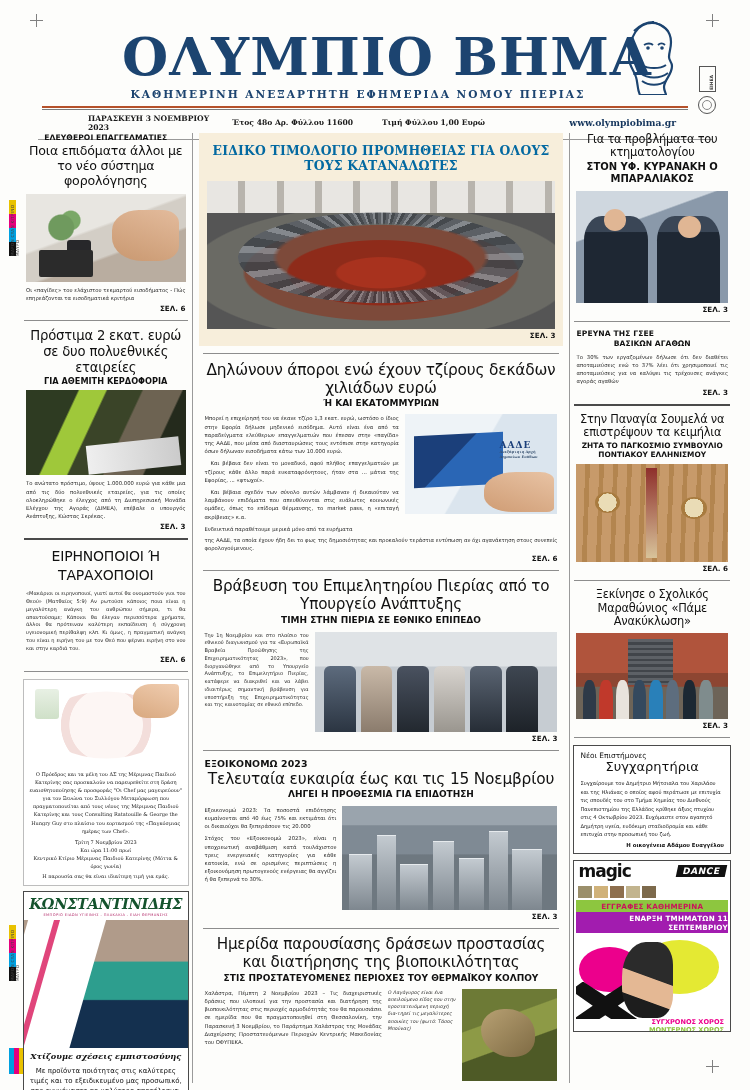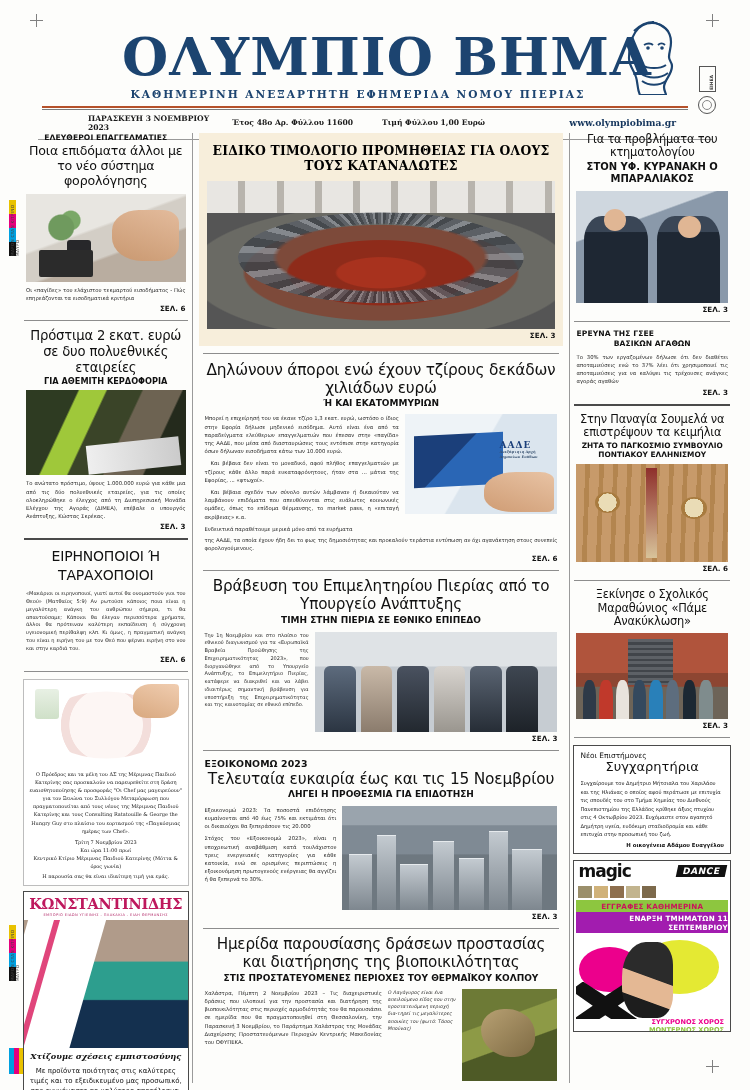--- a/index.html
+++ b/index.html
@@ -301,22 +301,22 @@
     border-radius: 40% 10% 40% 30%;
   }
   .chef-txt {
     font-family:"DejaVu Serif","Liberation Serif",serif;
     font-size: 5.0px; line-height: 1.62; text-align: center; color:#1a1a1a;
   }
 
   .ad-kon { border: 1px solid #4a4a4a; background:#fff; padding: 0; }
   .kon-brand {
     font-family:"DejaVu Serif","Liberation Serif",serif;
-    font-weight: 700; font-size: 14.5px;
-    text-align:center; color:#be185d; letter-spacing: -.3px; padding-top:3px;
+    font-style: italic; font-weight: 700; font-size: 14.5px;
+    text-align:center; color:#14532d; letter-spacing: -.3px; padding-top:3px;
   }
   .kon-sub {
     font-size: 3.6px; letter-spacing: .4px; text-align:center; color:#b32b6a; padding: 1px 0 3px 0;
   }
   .kon-art { height: 128px; position:relative; overflow:hidden;
     background: linear-gradient(180deg,#b09b8a 0 32%, #2d9e8e 33% 62%, #14304f 63% 100%); }
   .kon-art .diag {
     position:absolute; left:-10%; top:-10%; width:48%; height:130%;
     background: #ffffff; transform: skewX(-16deg);
   }
@@ -377,21 +377,21 @@
   .cong-sign { font-size: 5.4px; font-weight:700; text-align:right; margin-top:4px; color:#111;}
 
   
   .lead-box { background: #f7eedb; padding: 6px 8px 6px 8px; }
   .lead-h {
     font-family:"DejaVu Serif","Liberation Serif",serif; font-weight:700;
     font-size: 21px; line-height: 1.12; text-align:center; color:#111; letter-spacing:-.2px;
   }
   .lead-s {
     font-family:"DejaVu Serif","Liberation Serif",serif; font-weight:700;
-    font-size: 12.4px; line-height: 1.2; text-align:center; color:#000000; margin-top: 5px; letter-spacing: .2px;
+    font-size: 12.4px; line-height: 1.2; text-align:center; color:#0369a1; margin-top: 5px; letter-spacing: .2px;
   }
   .cap { font-size: 4.8px; line-height:1.5; color:#333; font-style: italic; }
   .flexrow { display:flex; gap: 6px; }
 </style>
 </head>
 <body>
 
 <div class="page">
 
   <div class="crop tl"></div>

